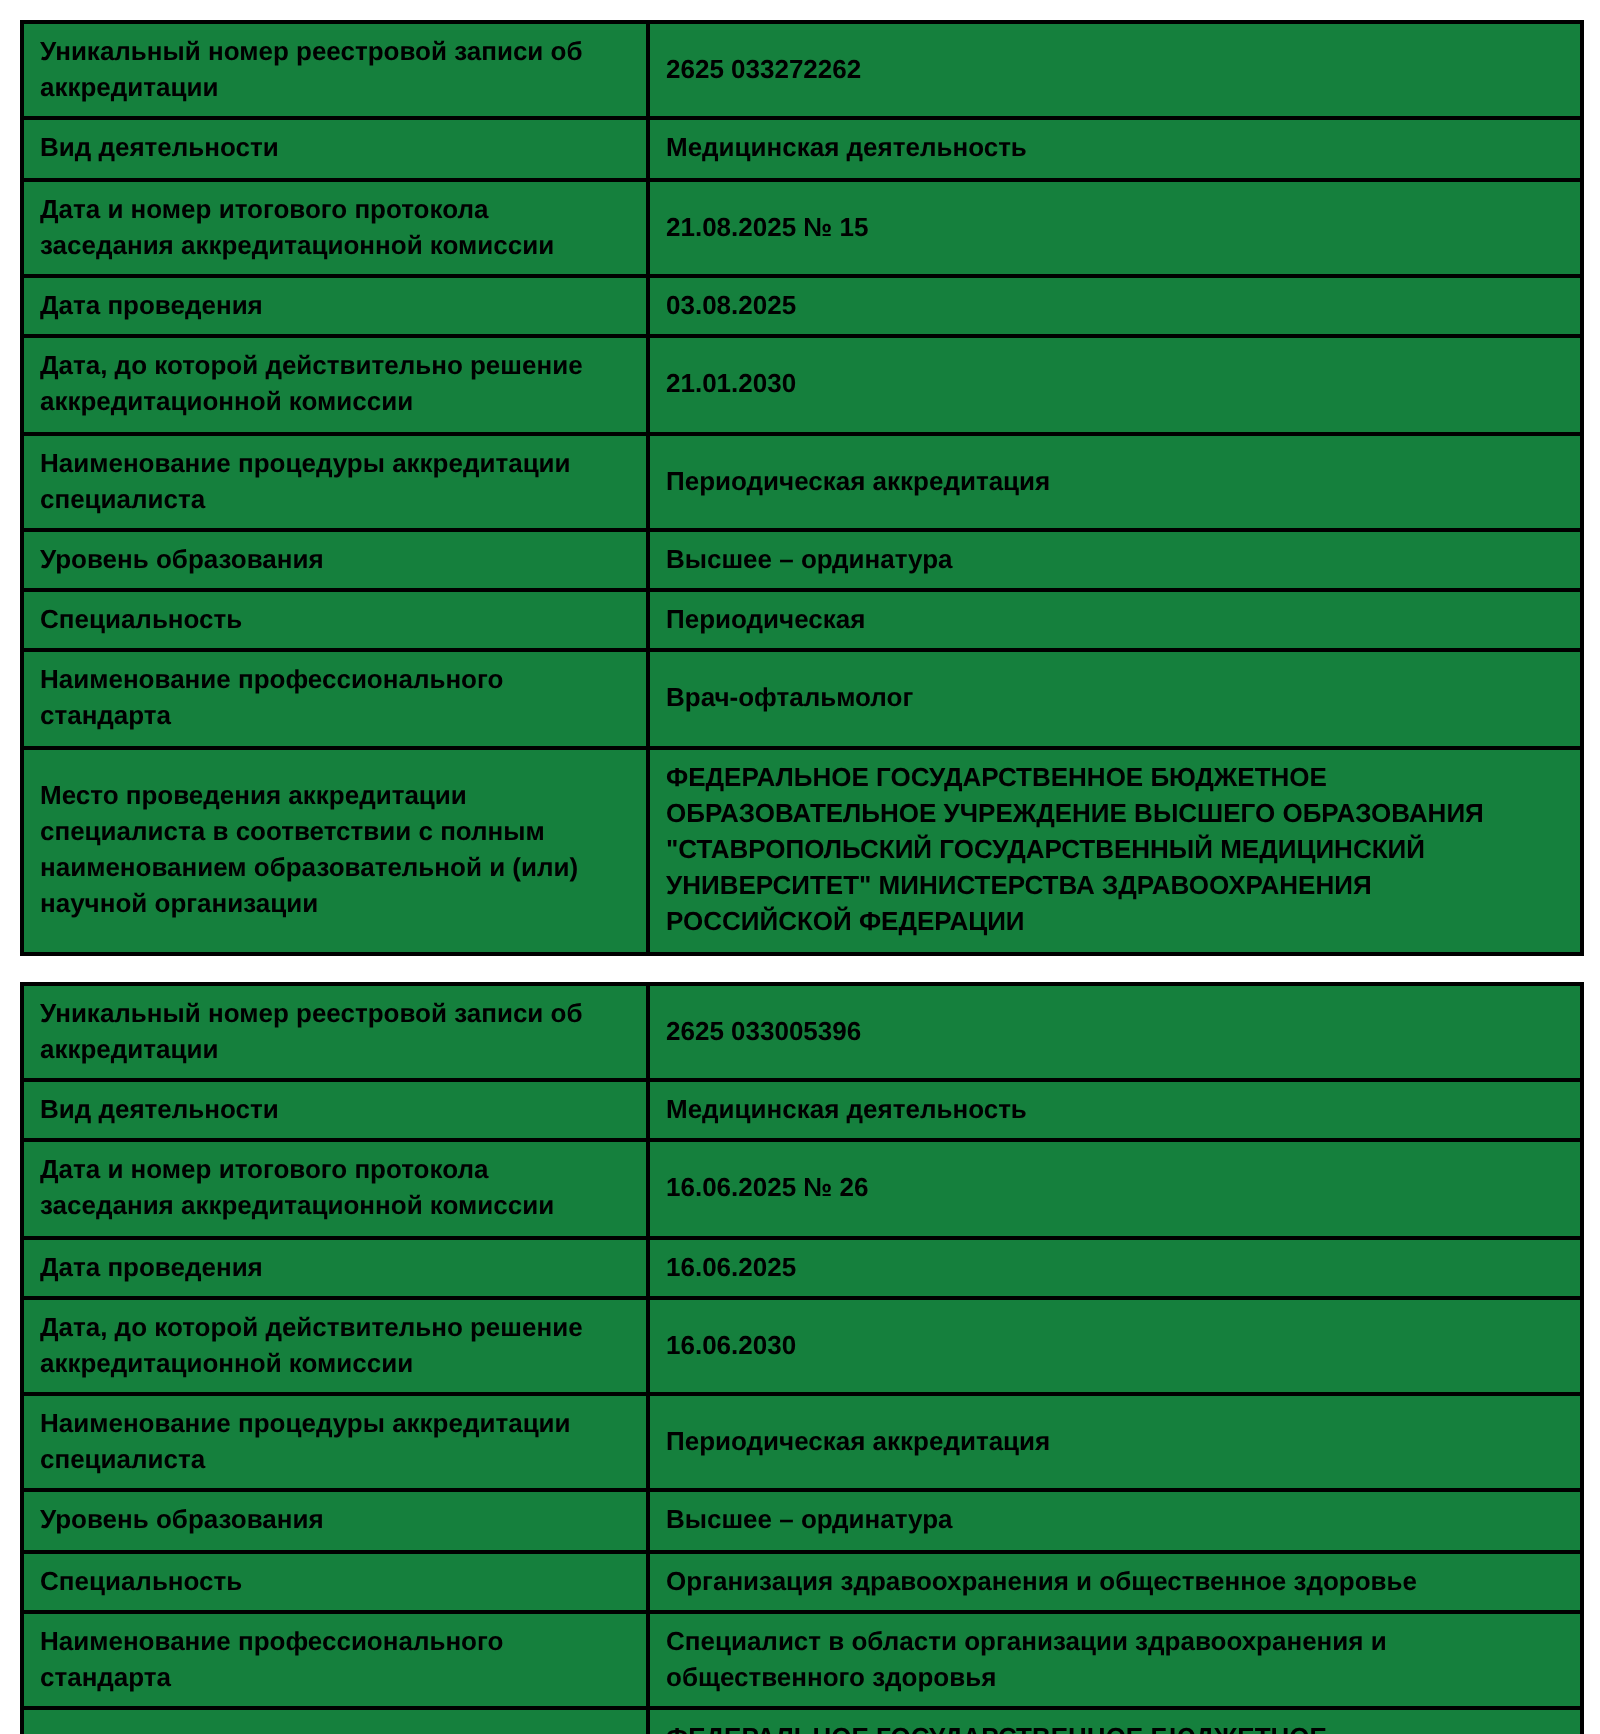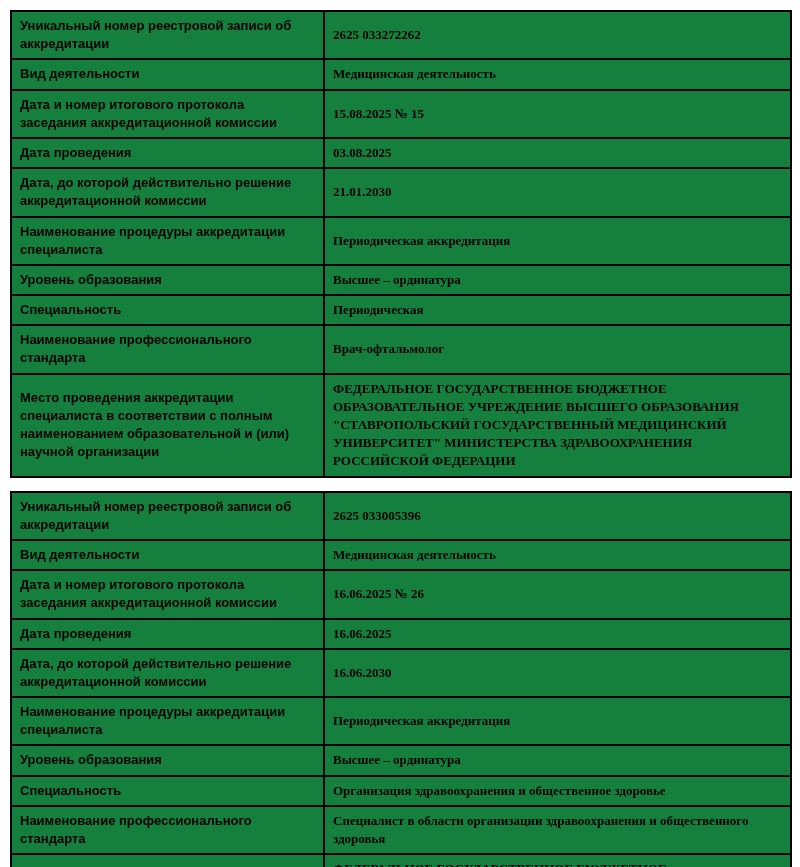--- a/index.html
+++ b/index.html
@@ -35,40 +35,39 @@
     line-height: 1.4;
     vertical-align: middle;
     padding: 5px 10px 5px 8px;
     word-wrap: break-word;
   }
   td.label-cell {
     width: 313px;
   }
   td.value-cell {
     width: 467px;
-    font-family: Liberation Serif, serif;
   }
 </style>
 </head>
 <body>
 
 <div class="doc">
   <table class="acc-table">
     <tbody>
         <tr>
           <td class="label-cell">Уникальный номер реестровой записи об аккредитации</td>
           <td class="value-cell">2625 033272262</td>
         </tr>
         <tr>
           <td class="label-cell">Вид деятельности</td>
           <td class="value-cell">Медицинская деятельность</td>
         </tr>
         <tr>
           <td class="label-cell">Дата и номер итогового протокола заседания аккредитационной комиссии</td>
-          <td class="value-cell">15.08.2025 № 15</td>
+          <td class="value-cell">21.08.2025 № 15</td>
         </tr>
         <tr>
           <td class="label-cell">Дата проведения</td>
           <td class="value-cell">03.08.2025</td>
         </tr>
         <tr>
           <td class="label-cell">Дата, до которой действительно решение аккредитационной комиссии</td>
           <td class="value-cell">21.01.2030</td>
         </tr>
         <tr>

